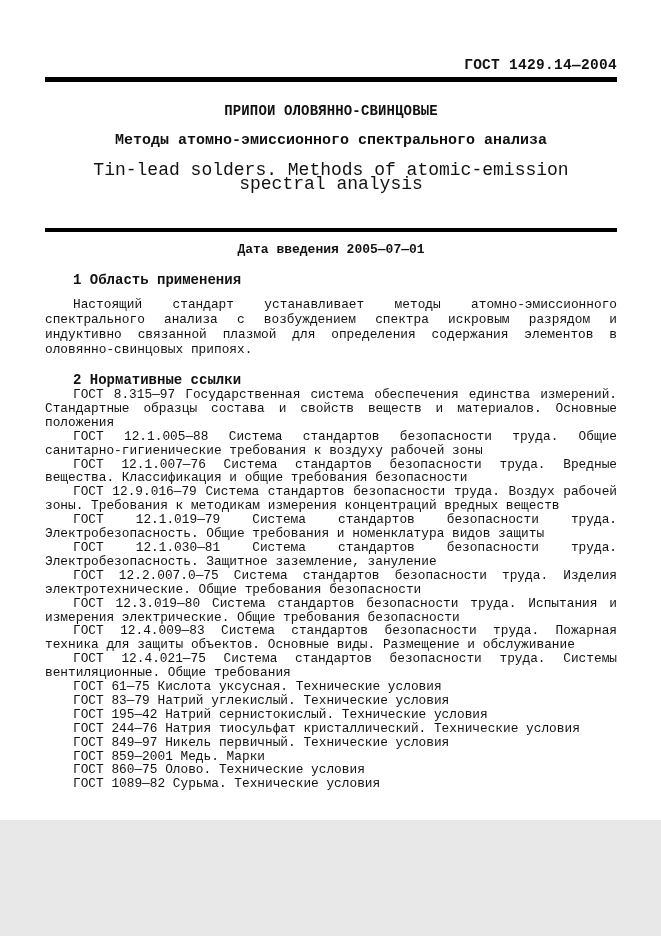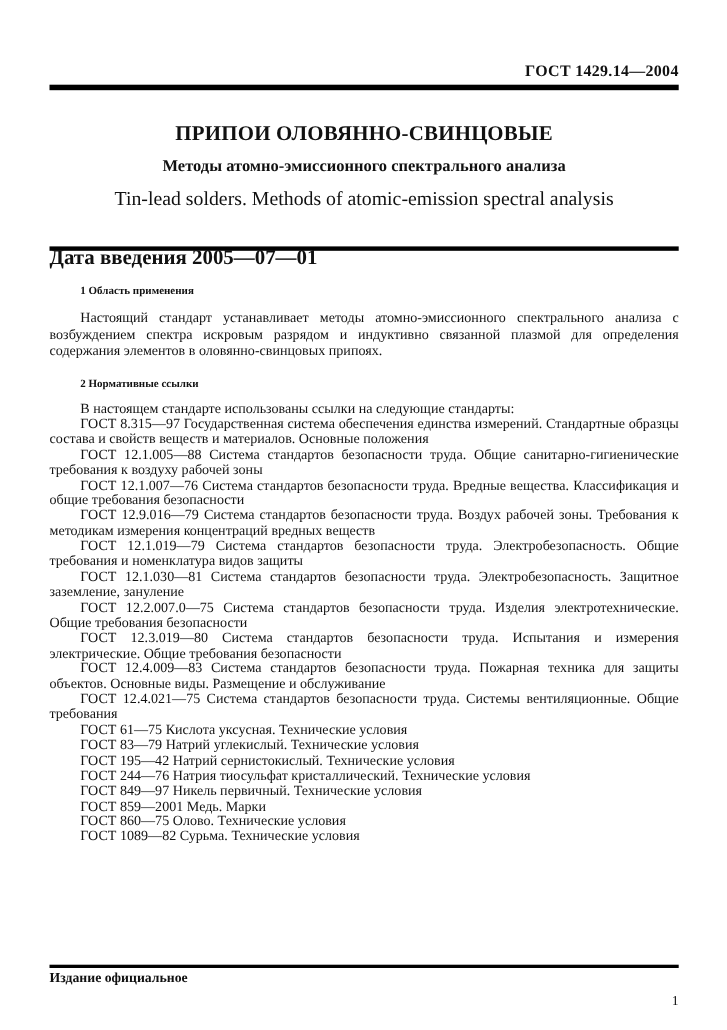--- a/index.html
+++ b/index.html
@@ -1,23 +1,23 @@
 <!DOCTYPE html>
 <html><head>
 <meta charset="utf-8">
 <style>
   html, body { margin: 0; padding: 0; background: #e8e8e8; }
   .page {
     position: relative;
     width: 661px;
-    height: 936px;
+    height: 820px;
     margin: 0 auto;
     background: #ffffff;
     color: #111111;
-    font-family: Liberation Serif, serif;
+    font-family: Liberation Mono, monospace;
     font-size: 12.8px;
     box-sizing: border-box;
     padding: 58px 44px 0 45px;
     overflow: hidden;
   }
   .doc-number {
     font-size: 14.5px;
     font-weight: bold;
     text-align: right;
     line-height: 14px;
@@ -33,47 +33,48 @@
     text-align: justify;
     text-align-last: justify;
     white-space: nowrap;
     overflow: hidden;
   }
   .rule { background: #000; }
   .rule-header { margin-top: 5px; height: 5px; }
   .rule-mid { margin-top: 37px; height: 4px; }
   .title-block { text-align: center; }
   .title-ru {
-    margin: 32px 0 0 0;
-    font-size: 19px;
+    margin: 22px 0 0 0;
+    font-size: 14px;
     font-weight: bold;
     line-height: 15px;
     letter-spacing: 0.01em;
   }
   .subtitle-ru {
     margin: 15px 0 0 0;
     font-size: 15px;
     font-weight: bold;
     line-height: 14px;
   }
   .title-en {
     margin: 15px 0 0 0;
     font-size: 18px;
     line-height: 14px;
   }
   .effective-date {
-    font-size: 19px;
+    margin-top: 11px;
+    font-size: 13px;
     font-weight: bold;
-    text-align: left;
+    text-align: center;
     line-height: 14px;
   }
   .section-heading {
     margin: 15px 0 0 0;
     padding-left: 28px;
-    font-size: 10px;
+    font-size: 14px;
     font-weight: bold;
     line-height: 16px;
   }
   .body-par {
     margin: 9px 0 0 0;
     text-indent: 28px;
     text-align: justify;
     line-height: 15px;
   }
   .refs-intro {
@@ -129,21 +130,20 @@
 
   <div class="effective-date">Дата введения 2005—07—01</div>
 
   <div>
     <div class="section-heading">1 Область применения</div>
     <p class="body-par">Настоящий стандарт устанавливает методы атомно-эмиссионного спектрального анализа с возбуждением спектра искровым разрядом и индуктивно связанной плазмой для определения содержания элементов в оловянно-свинцовых припоях.</p>
   </div>
 
   <div>
     <div class="section-heading">2 Нормативные ссылки</div>
-    <p class="refs-intro">В настоящем стандарте использованы ссылки на следующие стандарты:</p>
     <div class="refs">
         <p>ГОСТ 8.315—97 Государственная система обеспечения единства измерений. Стандартные образцы состава и свойств веществ и материалов. Основные положения</p>
         <p>ГОСТ 12.1.005—88 Система стандартов безопасности труда. Общие санитарно-гигиенические требования к воздуху рабочей зоны</p>
         <p>ГОСТ 12.1.007—76 Система стандартов безопасности труда. Вредные вещества. Классификация и общие требования безопасности</p>
         <p>ГОСТ 12.9.016—79 Система стандартов безопасности труда. Воздух рабочей зоны. Требования к методикам измерения концентраций вредных веществ</p>
         <p>ГОСТ 12.1.019—79 Система стандартов безопасности труда. Электробезопасность. Общие требования и номенклатура видов защиты</p>
         <p>ГОСТ 12.1.030—81 Система стандартов безопасности труда. Электробезопасность. Защитное заземление, зануление</p>
         <p>ГОСТ 12.2.007.0—75 Система стандартов безопасности труда. Изделия электротехнические. Общие требования безопасности</p>
         <p>ГОСТ 12.3.019—80 Система стандартов безопасности труда. Испытания и измерения электрические. Общие требования безопасности</p>
         <p>ГОСТ 12.4.009—83 Система стандартов безопасности труда. Пожарная техника для защиты объектов. Основные виды. Размещение и обслуживание</p>

